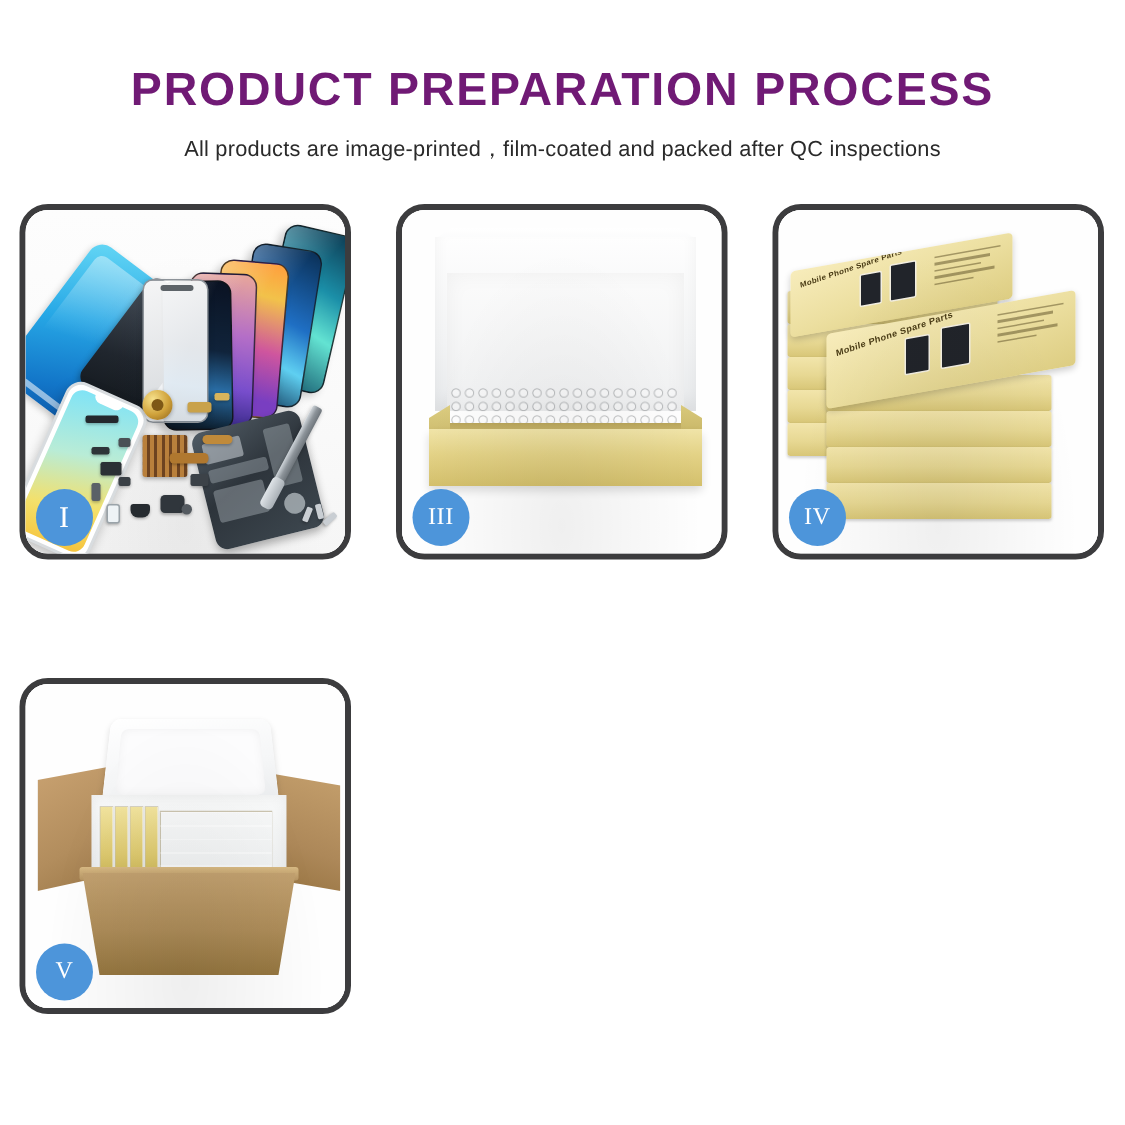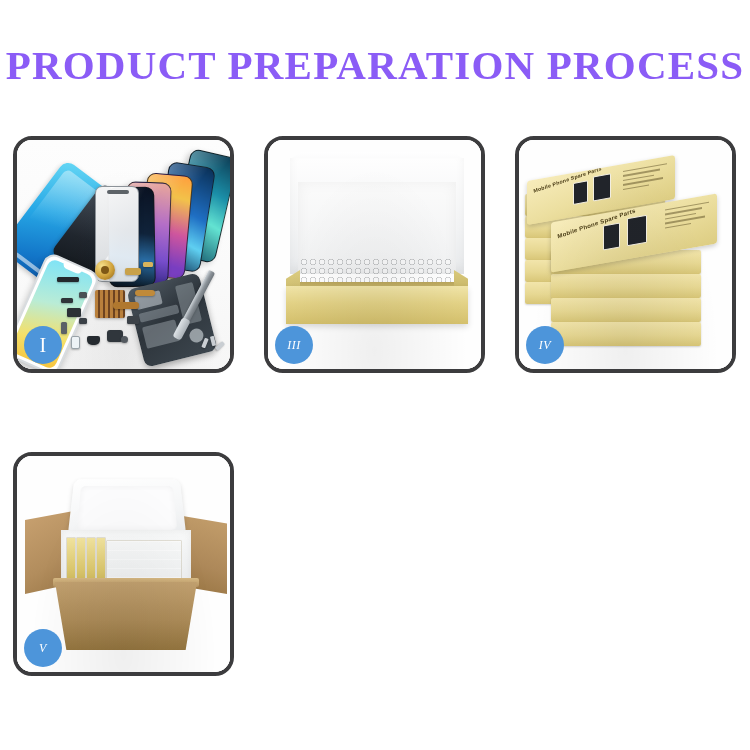--- a/index.html
+++ b/index.html
@@ -17,25 +17,25 @@
     width: 750px;
     height: 750px;
     background: #ffffff;
   }
 
   
   .header { position: absolute; top: 0; left: 0; width: 750px; text-align: center; }
 
   .title {
     margin-top: 44px;
-    font-size: 41px;
+    font-size: 31px;
     font-weight: 700;
     letter-spacing: 1.2px;
-    color: #8b5cf6;
-    font-family: Liberation Serif, serif;
+    color: #701a75;
+    font-family: Liberation Sans, sans-serif;
     line-height: 1.05;
     white-space: nowrap;
   }
 
   .subtitle {
     margin-top: 13px;
     font-size: 14.5px;
     font-weight: 400;
     color: #2a2a2a;
     letter-spacing: 0.15px;
@@ -81,21 +81,21 @@
     border-radius: 50%;
     background: #4d95da;
     color: #ffffff;
     font-family: "Liberation Serif", serif;
     font-size: 20px;
     line-height: 38px;
     text-align: center;
     letter-spacing: 0.5px;
     z-index: 40;
   }
-  .badge.small { font-size: 12px; font-style: italic; }
+  .badge.small { font-size: 16px; }
 
   
   .p1-bg { position:absolute; inset:0; background:
       linear-gradient(180deg,#fdfdfd 0%,#fafafa 55%,#f6f6f6 100%); }
 
   
   .protector {
     position: absolute; left: 8px; top: 30px;
     width: 74px; height: 112px;
     transform: rotate(37deg);
@@ -456,20 +456,21 @@
   .shadow-soft { position:absolute; inset:0; pointer-events:none;
     background: radial-gradient(ellipse at 50% 92%, rgba(0,0,0,.06), rgba(0,0,0,0) 62%); }
 </style>
 </head>
 <body>
 
 <div id="infographic">
 
   <div class="header">
     <div class="title">PRODUCT PREPARATION PROCESS</div>
+    <div class="subtitle">All products are image-printed，film-coated and packed after QC inspections</div>
   </div>
 
   <div class="grid">
 
     <div class="panel">
       <div class="photo">
         <div class="p1-bg"></div>
 
         <div class="protector"></div>
         <div class="phone-dark"></div>

